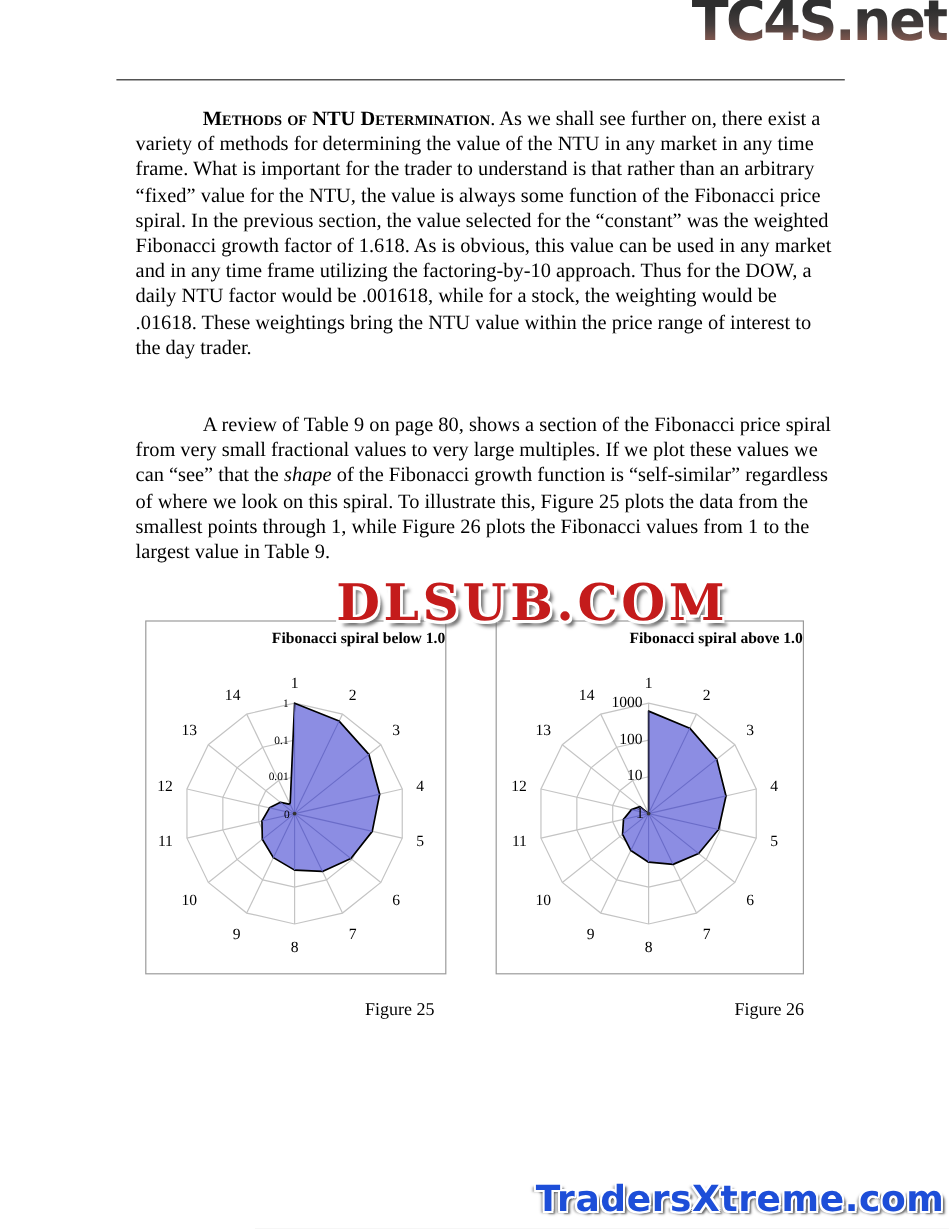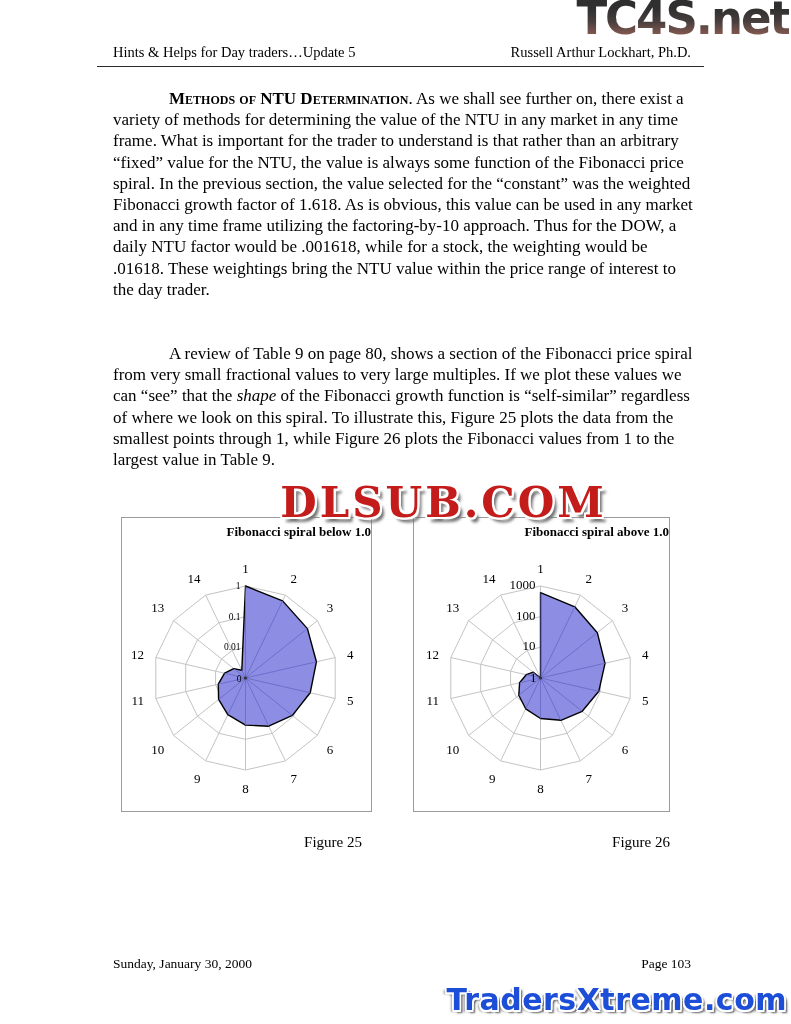--- a/index.html
+++ b/index.html
@@ -58,24 +58,20 @@
                        -1.5px 0 0 #fff,1.5px 0 0 #fff,
                        3px 3px 2px rgba(70,70,70,.85),-3px 2px 2px rgba(70,70,70,.45);}
 </style>
 </head>
 <body>
 
 <div class="page">
 
   <div class="tc4s">TC4S.net</div>
 
-  <div class="header-row">
-    <span>Hints &amp; Helps for Day traders…Update 5</span>
-    <span>Russell Arthur Lockhart, Ph.D.</span>
-  </div>
   <div class="header-rule"></div>
 
   <div class="para p1"><span class="smallcaps">Methods of NTU Determination</span><span>. As we shall see further on, there exist a variety of methods for determining the value of the NTU in any market in any time frame. What is important for the trader to understand is that rather than an arbitrary “fixed” value for the NTU, the value is always some function of the Fibonacci price spiral. In the previous section, the value selected for the “constant” was the weighted Fibonacci growth factor of 1.618. As is obvious, this value can be used in any market and in any time frame utilizing the factoring-by-10 approach. Thus for the DOW, a daily NTU factor would be .001618, while for a stock, the weighting would be .01618. These weightings bring the NTU value within the price range of interest to the day trader.</span></div>
 
   <div class="para p2"><span>A review of Table 9 on page 80, shows a section of the Fibonacci price spiral from very small fractional values to very large multiples. If we plot these values we can “see” that the </span><em>shape</em><span> of the Fibonacci growth function is “self-similar” regardless of where we look on this spiral. To illustrate this, Figure 25 plots the data from the smallest points through 1, while Figure 26 plots the Fibonacci values from 1 to the largest value in Table 9.</span></div>
 
   <div class="dlsub">DLSUB.COM</div>
 
   <div class="figbox left">
     <svg width="247" height="291">
@@ -201,20 +197,16 @@
         <text x="121.5" y="101.7" text-anchor="end" font-size="13" font-family="&quot;Liberation Serif&quot;, serif" fill="#000">100</text>
         <text x="121.5" y="132.3" text-anchor="end" font-size="13" font-family="&quot;Liberation Serif&quot;, serif" fill="#000">10</text>
         <text x="122.5" y="164" text-anchor="end" font-size="13" font-family="&quot;Liberation Serif&quot;, serif" fill="#000">1</text>
       </svg>
     <div class="figtitle">Fibonacci spiral above 1.0</div>
   </div>
 
   <div class="caption left">Figure 25</div>
   <div class="caption right">Figure 26</div>
 
-  <div class="footer-row">
-    <span>Sunday, January 30, 2000</span>
-    <span>Page 103</span>
-  </div>
 
   <div class="txtreme">TradersXtreme.com</div>
 
 </div>
 
 </body></html>

